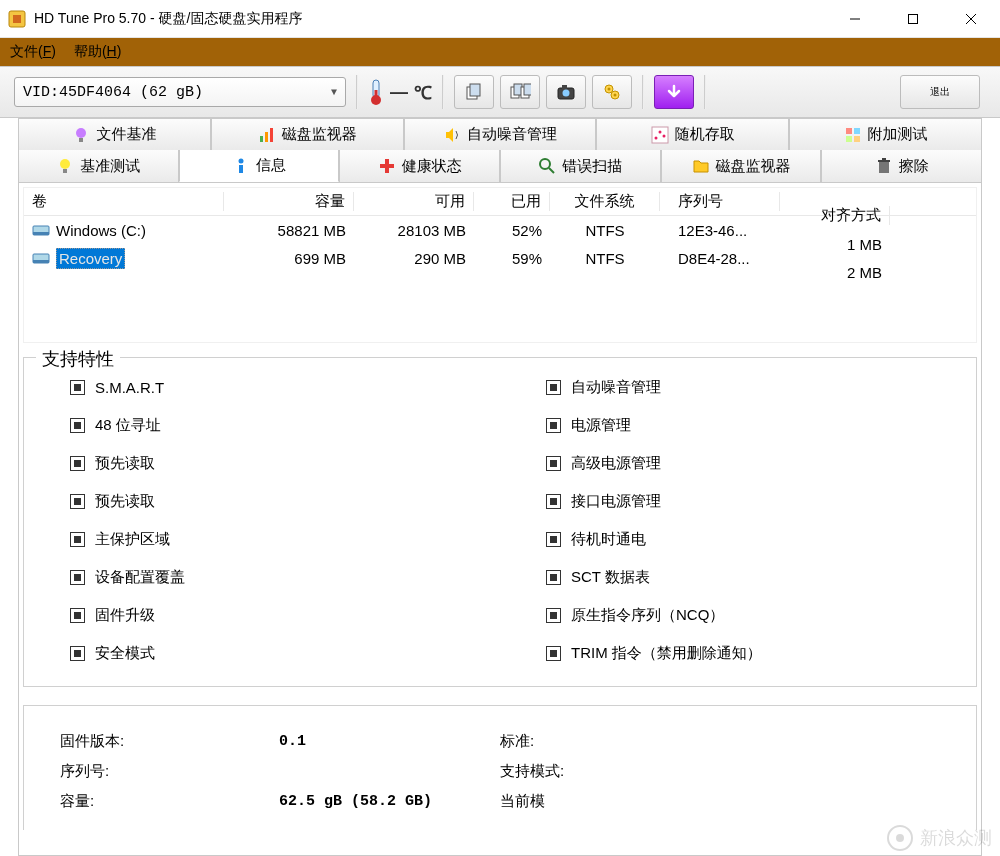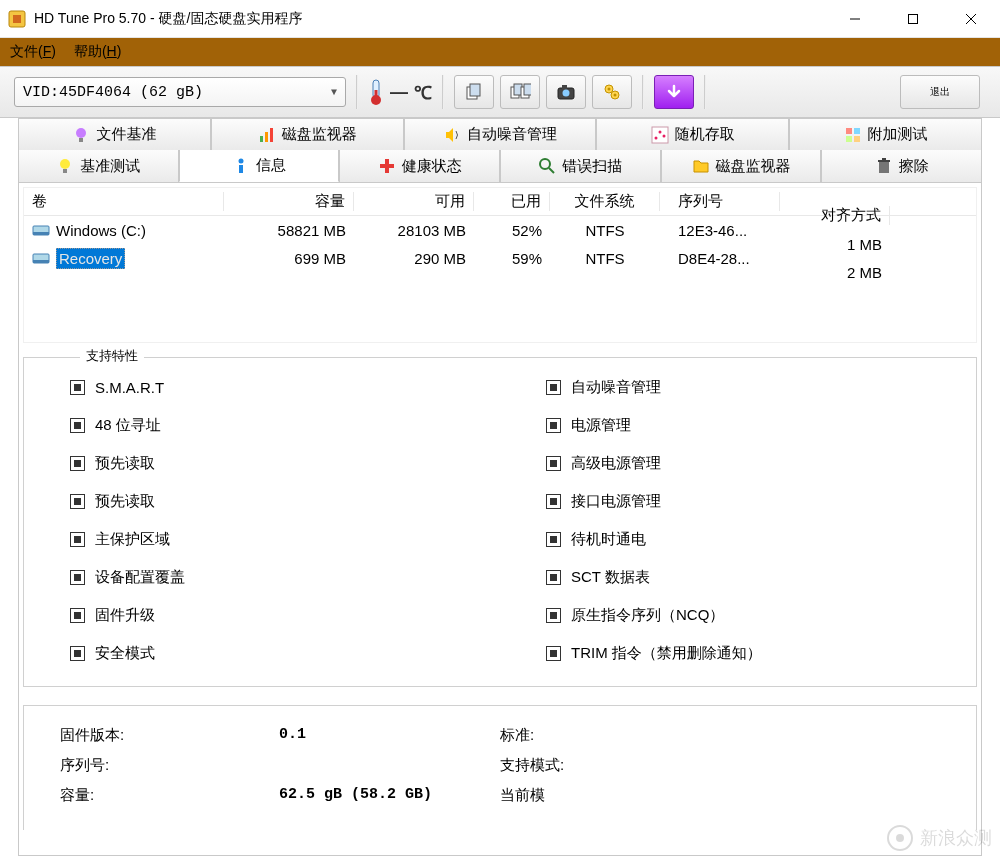--- a/index.html
+++ b/index.html
@@ -35,29 +35,29 @@
 .gc.cap { width: 130px; text-align: right; }
 .gc.avail { width: 120px; text-align: right; }
 .gc.used { width: 76px; text-align: right; }
 .gc.fs { width: 110px; text-align: center; }
 .gc.ser { width: 120px; text-align: left; padding-left: 18px; }
 .gc.al { width: 110px; text-align: right; margin-top: 28px; }
 .grow.sel .volname { background: #0078d7; color: #e5e5e5; padding: 1px 2px; border: 1px dotted #999; }
 .diskicon { width: 18px; height: 14px; display: inline-block; }
 .gpad { height: 70px; }
 .fieldset { border: 1px solid #d0d0d0; margin-top: 14px; position: relative; padding: 10px 0 14px 0; }
-.fieldset .legend { position: absolute; top: -11px; left: 12px; background: #fff; padding: 0 6px; font-size: 13px; margin-left: 44px; }
+.fieldset .legend { position: absolute; top: -11px; left: 12px; background: #fff; padding: 0 6px; font-size: 18px; }
 .featcols { display: flex; }
 .featcol { flex: 1; padding-left: 46px; }
 .featitem { display: flex; align-items: center; gap: 10px; height: 38px; font-size: 15px; }
 .cbox { width: 15px; height: 15px; border: 1px solid #333; display: inline-flex; align-items: center; justify-content: center; }
 .cbox::after { content: ""; width: 7px; height: 7px; background: #333; }
 .infogrid { display: flex; padding: 10px 36px 0 36px; font-size: 15px; }
 .infocol { flex: 1; }
-.inforow { display: flex; height: 30px; }
+.inforow { display: flex; height: 30px; align-items: center; }
 .inforow .lbl { width: 120px; }
 .inforow .val { font-family: "Courier New", monospace; font-weight: bold; margin-left: 99px; }
 .watermark { position: absolute; right: 8px; bottom: 4px; opacity: 0.14; font-size: 18px; color: #000; display: flex; align-items: center; gap: 6px; }
 </style>
 </head>
 <body>
 
 <div class="titlebar">
   <svg class="app-icon" viewBox="0 0 18 18">
       <rect x="1" y="1" width="16" height="16" rx="2" fill="#f4c542" stroke="#b8860b"></rect>

